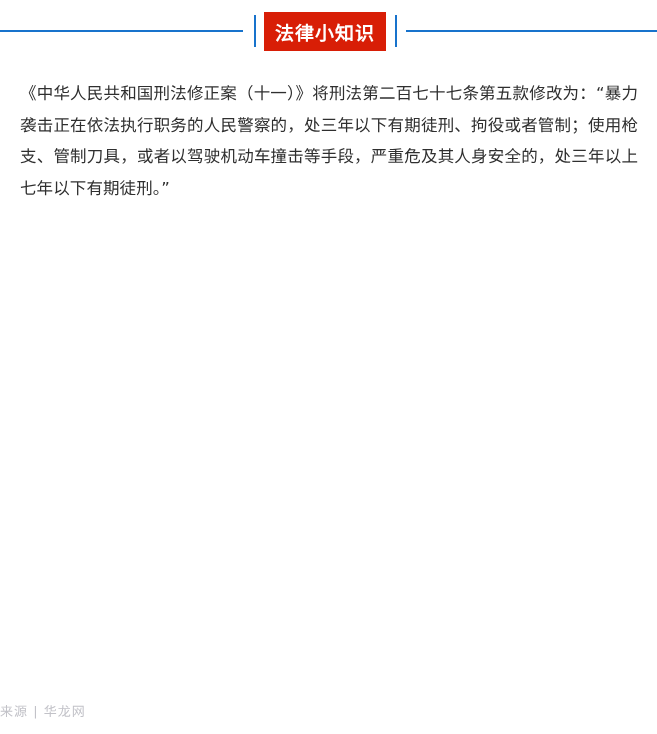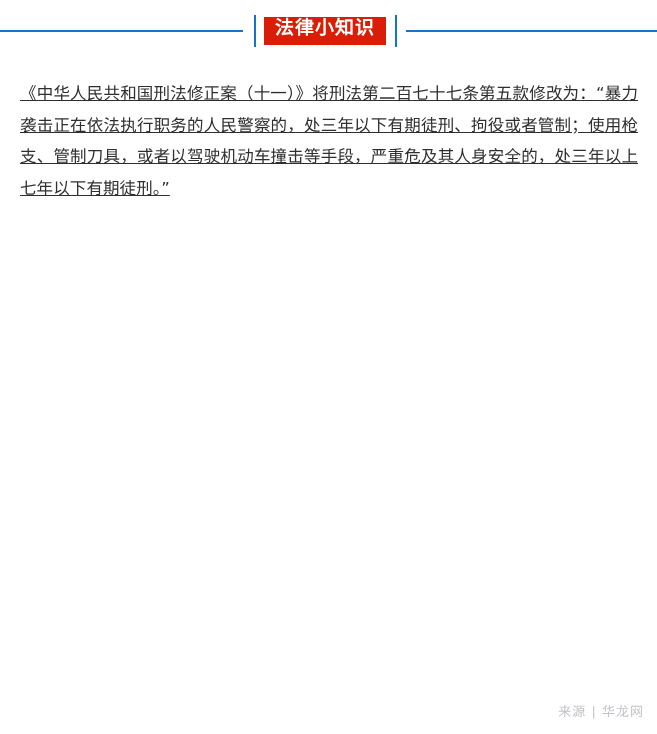--- a/index.html
+++ b/index.html
@@ -53,50 +53,50 @@
   .tick-right { margin-left: 9px; }
 
   .badge {
     flex: 0 0 auto;
     background: #d81e06;
     color: #ffffff;
     font-size: 19px;
     font-weight: bold;
     letter-spacing: 1px;
     line-height: 1;
-    padding: 1px 11px 8px 11px;
+    padding: 12px 11px 8px 11px;
     white-space: nowrap;
   }
 
   
   .content {
     position: absolute;
     top: 78px;
     left: 20px;
     width: 618px;
   }
 
   .para {
     margin: 0 0 25px 0;
     font-size: 16.5px;
     line-height: 31.5px;
     color: #2f2f2f;
     text-align: justify;
     text-justify: inter-ideograph;
     letter-spacing: 0.1px;
   }
-  .para:last-child { margin-bottom: 4px; text-decoration: underline; }
+  .para:last-child { margin-bottom: 4px; }
 
   
   .footer {
     position: absolute;
     left: 0;
     top: 702px;
     width: 644px;
-    text-align: right;
+    text-align: left;
     font-size: 13px;
     line-height: 20px;
     color: #c2c2c8;
     letter-spacing: 1px;
   }
 </style>
 </head>
 <body>
 
 <div class="page">

